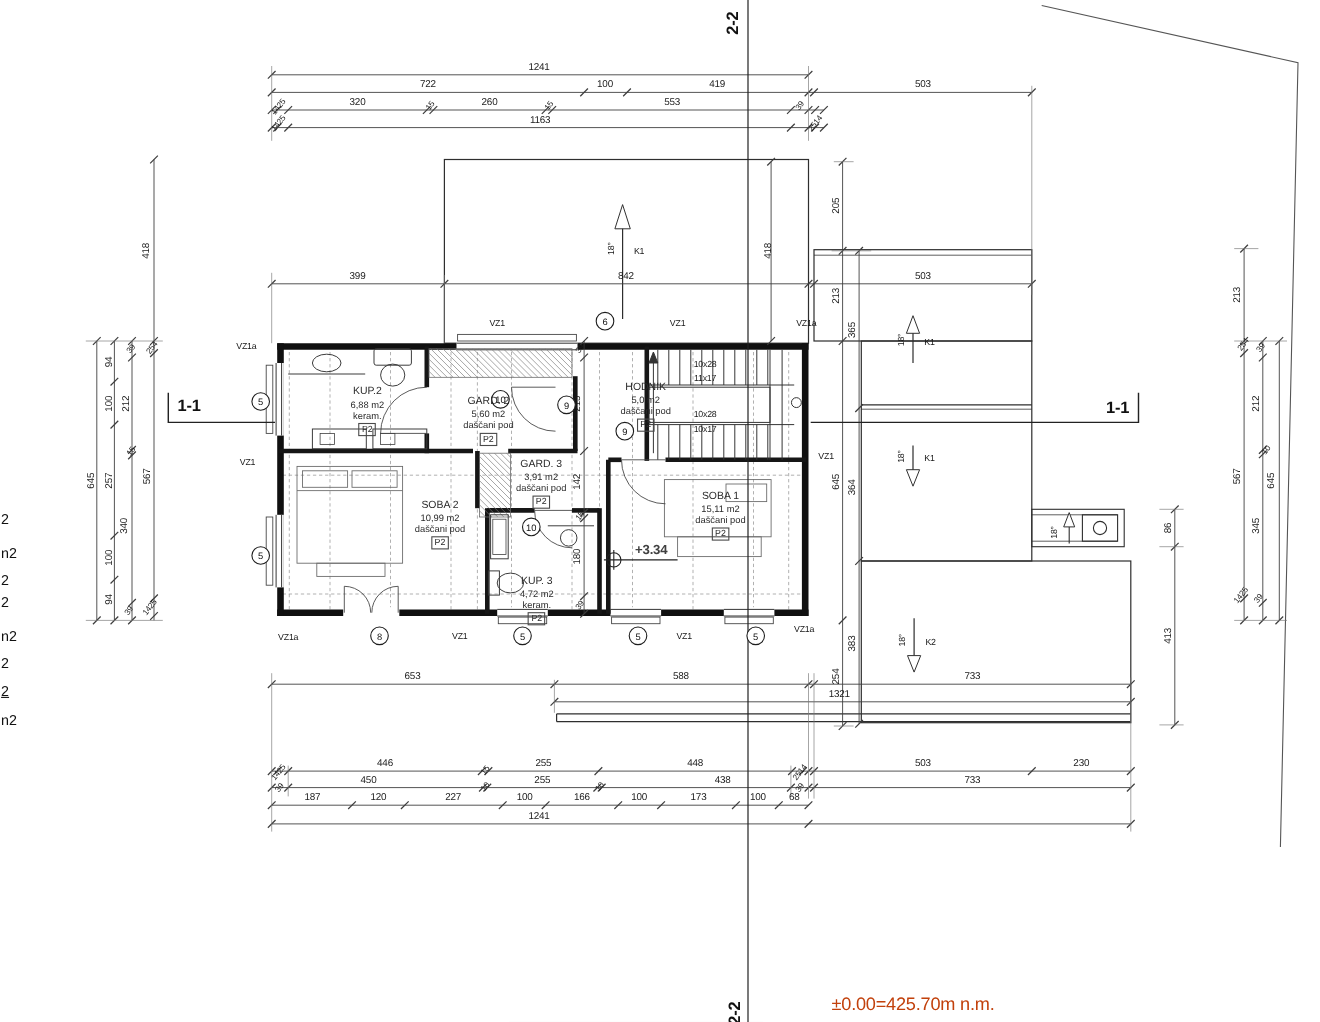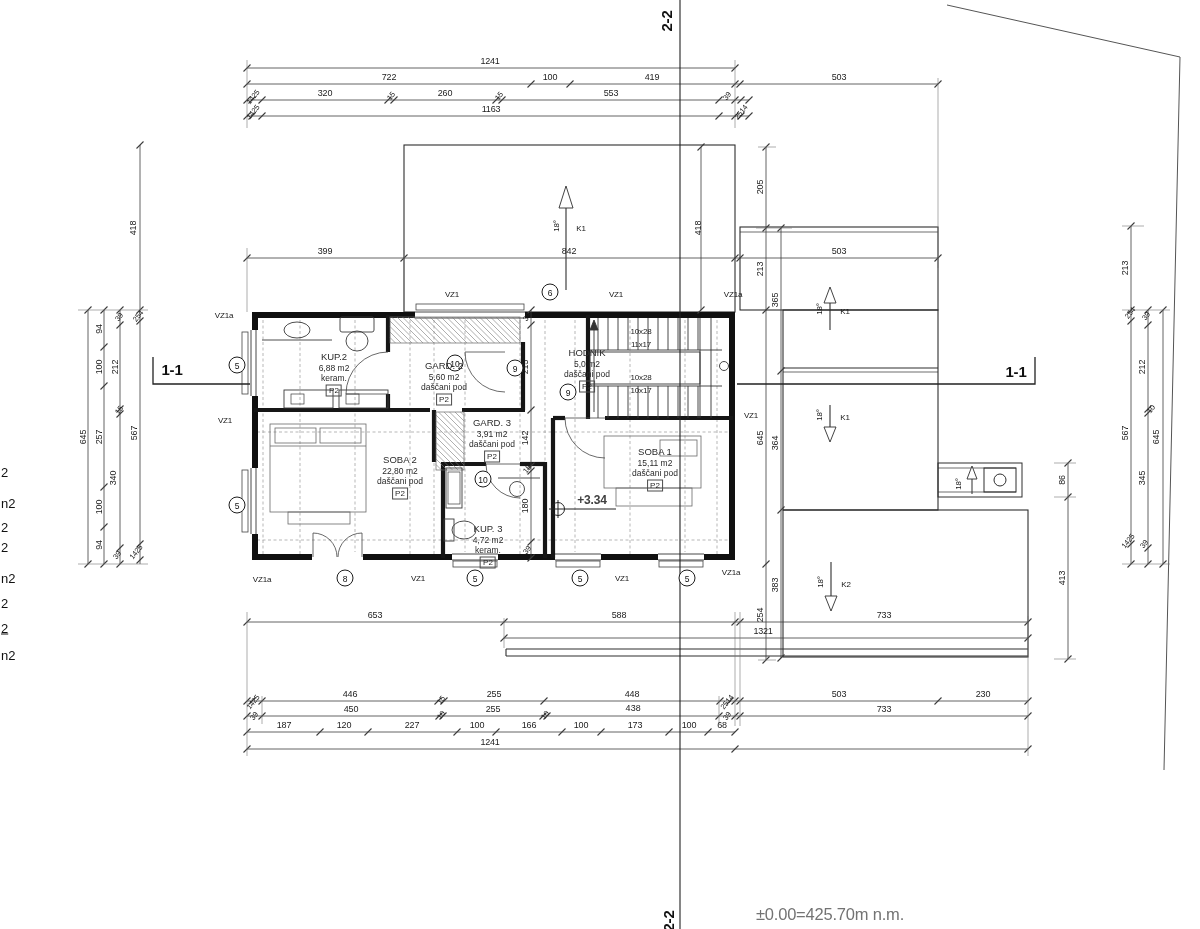--- a/index.html
+++ b/index.html
@@ -15,21 +15,21 @@
   .stairlbl{font-size:8px;}
   .bubble{position:absolute;transform:translate(-50%,-50%);width:15px;height:15px;
           border:1px solid #1d1d1d;border-radius:50%;background:#fff;display:flex;
           align-items:center;justify-content:center;font:8.5px "Liberation Sans",sans-serif;color:#111;}
   .room{position:absolute;transform:translate(-50%,-50%);text-align:center;
         font:8.5px "Liberation Sans",sans-serif;color:#2a2a2a;line-height:10.5px;white-space:nowrap;}
   .room .rname{font-size:9.5px;}
   .room .rtag{display:inline-block;border:0.8px solid #4a4a4a;padding:0 2px;font-size:8px;margin-top:1px;}
   .sec{font:600 15px "Liberation Sans",sans-serif;color:#111;}
   .lvl{font:600 12px "Liberation Sans",sans-serif;color:#404040;}
-  .note{font:16.5px "Liberation Sans",sans-serif;color:#737373;}
+  .note{font:16.5px "Liberation Sans",sans-serif;color:#c2410c;}
   .frag{position:absolute;transform:translate(0,-50%);font:13px "Liberation Sans",sans-serif;color:#111;}
   .frag.u{text-decoration:underline;}
 </style>
 </head>
 <body>
 
 <div id="canvas">
 
 <svg id="linework" width="1200" height="929" viewBox="0 0 1200 929">
 
@@ -479,23 +479,23 @@
       <span class="lbl " style="left: 839px; top: 251px;">503</span>
       <span class="lbl " style="left: 375px; top: 615px;">653</span>
       <span class="lbl " style="left: 619px; top: 615px;">588</span>
       <span class="lbl " style="left: 884px; top: 615px;">733</span>
       <span class="lbl " style="left: 763px; top: 631px;">1321</span>
       <span class="lbl " style="left: 350px; top: 694px;">446</span>
       <span class="lbl " style="left: 494px; top: 694px;">255</span>
       <span class="lbl " style="left: 632px; top: 694px;">448</span>
       <span class="lbl " style="left: 839px; top: 694px;">503</span>
       <span class="lbl " style="left: 983px; top: 694px;">230</span>
-      <span class="lbl " style="left: 351px; top: 709px;">450</span>
+      <span class="lbl " style="left: 335px; top: 709px;">450</span>
       <span class="lbl " style="left: 493px; top: 709px;">255</span>
-      <span class="lbl " style="left: 633px; top: 709px; font-family: Liberation Mono, monospace;">438</span>
+      <span class="lbl " style="left: 657px; top: 709px;">438</span>
       <span class="lbl " style="left: 884px; top: 709px;">733</span>
       <span class="lbl " style="left: 284px; top: 725px;">187</span>
       <span class="lbl " style="left: 344px; top: 725px;">120</span>
       <span class="lbl " style="left: 412px; top: 725px;">227</span>
       <span class="lbl " style="left: 477px; top: 725px;">100</span>
       <span class="lbl " style="left: 529px; top: 725px;">166</span>
       <span class="lbl " style="left: 581px; top: 725px;">100</span>
       <span class="lbl " style="left: 635px; top: 725px;">173</span>
       <span class="lbl " style="left: 689px; top: 725px;">100</span>
       <span class="lbl " style="left: 722px; top: 725px;">68</span>
@@ -585,21 +585,21 @@
       <span class="bubble" style="left: 455px; top: 363px;">10</span>
       <span class="bubble" style="left: 483px; top: 479px;">10</span>
       <span class="bubble" style="left: 345px; top: 578px;">8</span>
       <span class="bubble" style="left: 475px; top: 578px;">5</span>
       <span class="bubble" style="left: 580px; top: 578px;">5</span>
       <span class="bubble" style="left: 687px; top: 578px;">5</span>
       <div class="room" style="left: 334px; top: 374px;"><div class="rname">KUP.2</div><div>6,88 m2</div><div>keram.</div><span class="rtag">P2</span></div>
       <div class="room" style="left: 444px; top: 383px;"><div class="rname">GARD. 2</div><div>5,60 m2</div><div>daščani pod</div><span class="rtag">P2</span></div>
       <div class="room" style="left: 559px; top: 370px; margin-left: 28px;"><div class="rname">HODNIK</div><div>5,0 m2</div><div>daščani pod</div><span class="rtag">P2</span></div>
       <div class="room" style="left: 492px; top: 440px;"><div class="rname">GARD. 3</div><div>3,91 m2</div><div>daščani pod</div><span class="rtag">P2</span></div>
-      <div class="room" style="left: 400px; top: 477px;"><div class="rname">SOBA 2</div><div>22,80 m2</div><div>daščani pod</div><span class="rtag">P2</span></div>
+      <div class="room" style="left: 400px; top: 477px;"><div class="rname">SOBA 2</div><div>10,99 m2</div><div>daščani pod</div><span class="rtag">P2</span></div>
       <div class="room" style="left: 488px; top: 519px; margin-top: 27px;"><div class="rname">KUP. 3</div><div>4,72 m2</div><div>keram.</div><span class="rtag">P2</span></div>
       <div class="room" style="left: 655px; top: 469px;"><div class="rname">SOBA 1</div><div>15,11 m2</div><div>daščani pod</div><span class="rtag">P2</span></div>
       <span class="frag" style="left: 1px; top: 472px;">2</span>
       <span class="frag" style="left: 1px; top: 503px;">n2</span>
       <span class="frag" style="left: 1px; top: 527px;">2</span>
       <span class="frag" style="left: 1px; top: 547px;">2</span>
       <span class="frag" style="left: 1px; top: 578px;">n2</span>
       <span class="frag" style="left: 1px; top: 603px;">2</span>
       <span class="frag u" style="left: 1px; top: 628px;">2</span>
       <span class="frag" style="left: 1px; top: 655px;">n2</span>

